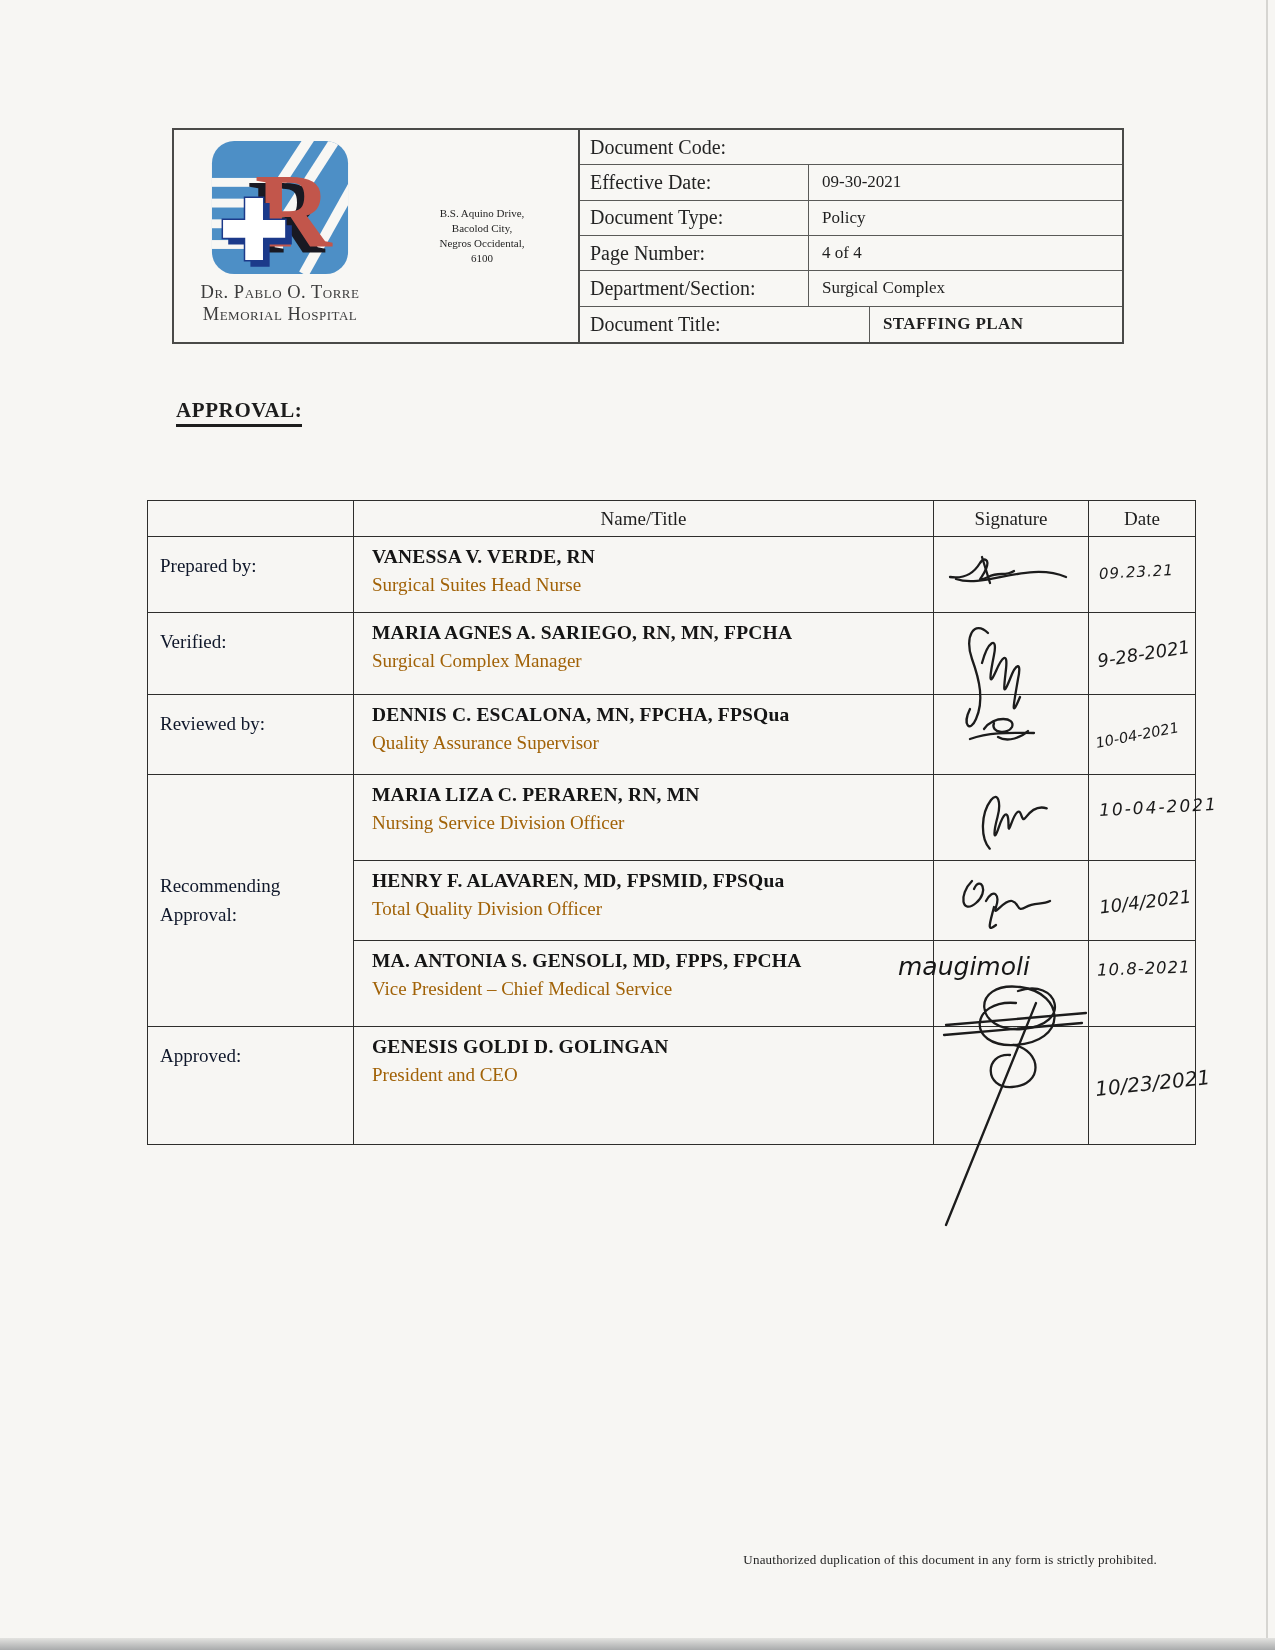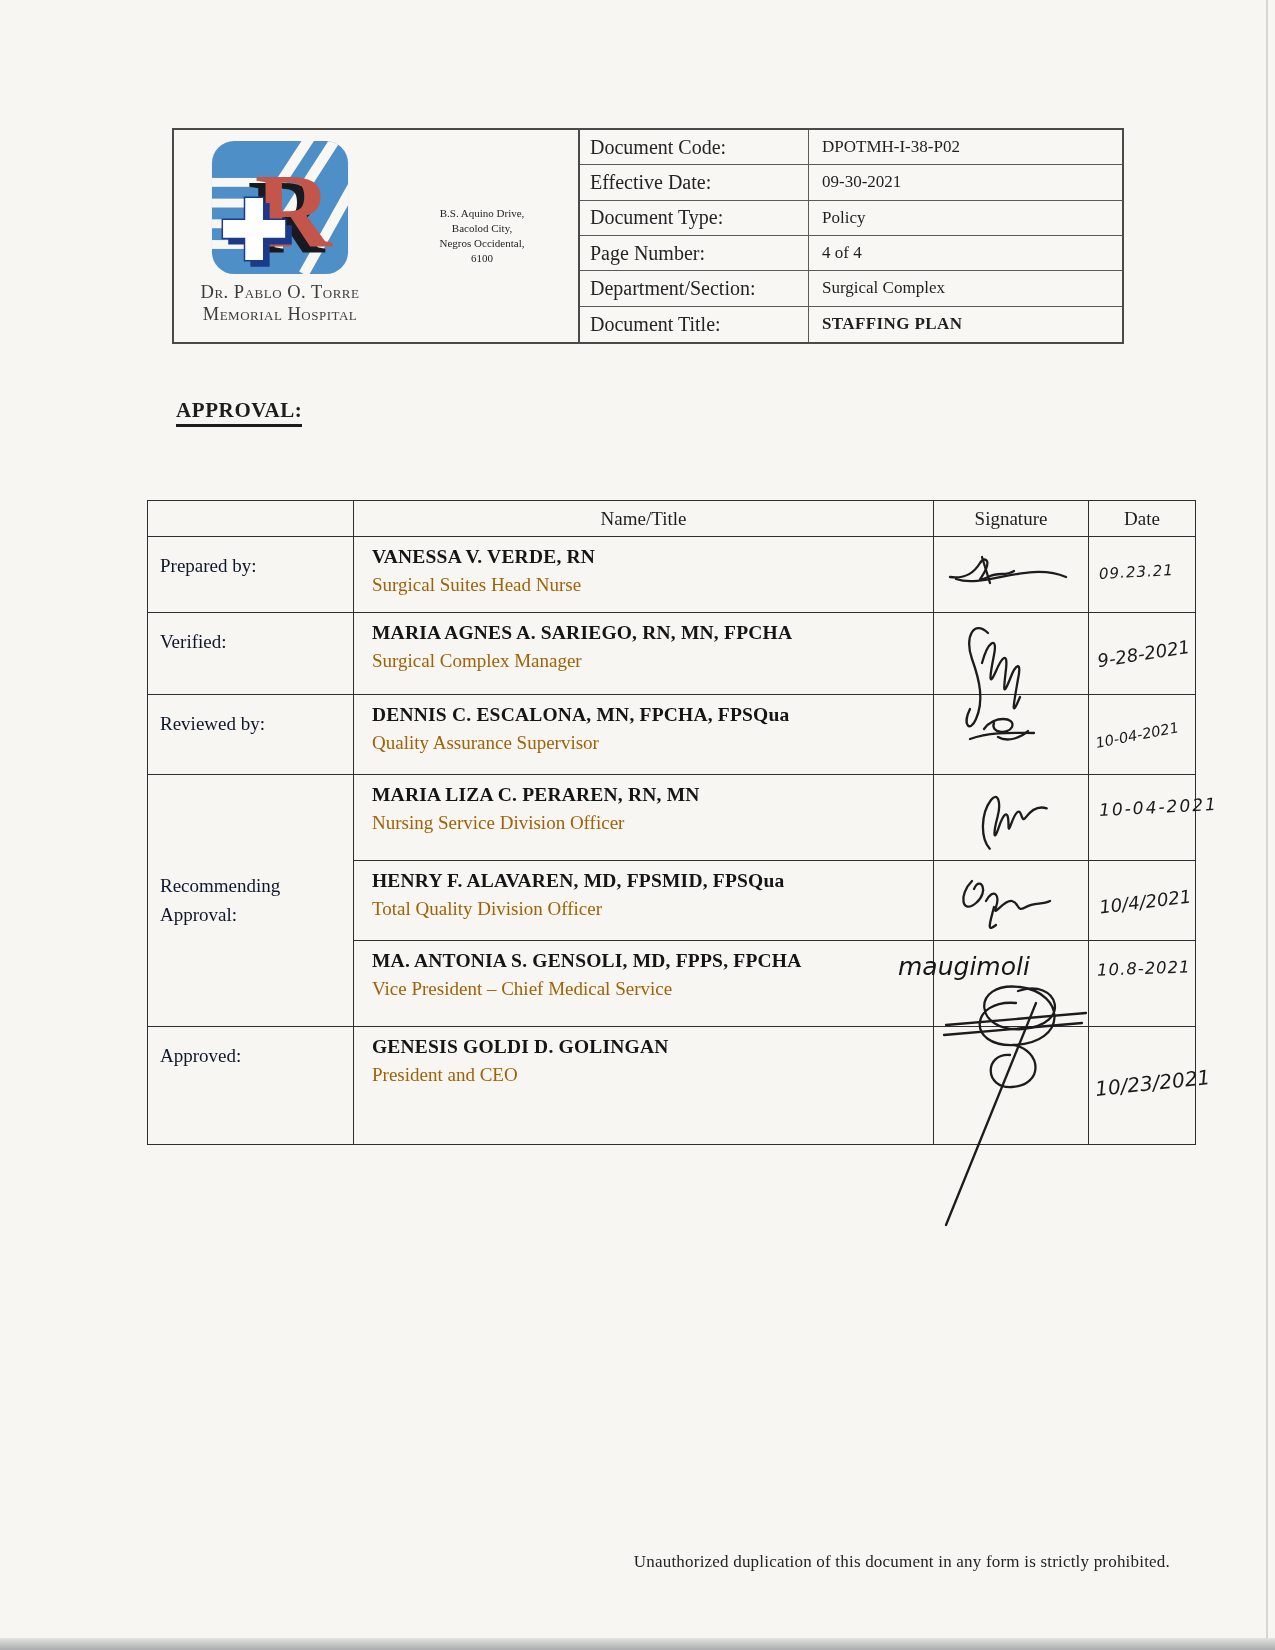--- a/index.html
+++ b/index.html
@@ -28,24 +28,24 @@
   }
   .header-addr{
     width:192px;display:flex;flex-direction:column;justify-content:center;
     align-items:center;text-align:center;font-size:11px;line-height:1.35;color:#242424;
   }
   .header-meta{
     flex:1;border-left:2px solid #4a4a48;
     display:grid;grid-template-rows:repeat(6,1fr);
   }
   .meta-row{display:grid;grid-template-columns:228px 1fr;border-bottom:1.6px solid #5a5a58;}
-  .meta-row:last-child{border-bottom:none;}
+  .meta-row:last-child{border-bottom:none;gap:21px;}
   .meta-label{display:flex;align-items:center;padding-left:10px;font-size:20px;color:#242424;}
   .meta-value{display:flex;align-items:center;padding-left:13px;font-size:17px;border-left:1.6px solid #5a5a58;color:#1f1f1f;}
-  .meta-value.bold{font-weight:bold;letter-spacing:.4px;}
+  .meta-value.bold{font-weight:bold;letter-spacing:.4px;margin-left:40px;}
 
   
   .approval-heading{
     position:absolute;left:176px;top:398px;
     font-size:21px;font-weight:bold;letter-spacing:.6px;
     border-bottom:3px solid #1d1d1d;padding-bottom:1px;
   }
 
   
   table.approval{
@@ -78,22 +78,22 @@
   .d0{font-size:15px;transform:rotate(-3deg);margin:26px 0 0 4px;letter-spacing:1px;}
   .d1{font-size:18px;transform:rotate(-9deg);margin:30px 0 0 2px;}
   .d2{font-size:14.5px;transform:rotate(-11deg);margin:32px 0 0 0;}
   .d3{font-size:17px;transform:rotate(-3deg);margin:22px 0 0 4px;letter-spacing:2px;}
   .d4{font-size:18px;transform:rotate(-7deg);margin:30px 0 0 4px;}
   .d5{font-size:16.5px;transform:rotate(-2deg);margin:18px 0 0 2px;letter-spacing:1px;}
   .d6{font-size:20px;transform:rotate(-6deg);margin:44px 0 0 0;}
 
   
   .footer-note{
-    position:absolute;top:1552px;right:105px;
-    font-size:17px;color:#242424;letter-spacing:.2px;
+    position:absolute;top:1552px;right:118px;
+    font-size:13px;color:#242424;letter-spacing:.2px;
   }
   .bottom-band{
     position:absolute;left:0;bottom:0;width:100%;height:12px;
     background:linear-gradient(#e3e3e0,#a9abac);
   }
   .edge-shadow{
     position:absolute;top:0;left:1266px;width:2px;height:100%;
     background:#d6d5d1;
   }
 </style>
@@ -134,21 +134,20 @@
     <div class="header-addr">
       <div>B.S. Aquino Drive,</div>
       <div>Bacolod City,</div>
       <div>Negros Occidental,</div>
       <div>6100</div>
     </div>
 
     <div class="header-meta">
       <div class="meta-row">
         <div class="meta-label">Document Code:</div>
-        <div class="meta-value">DPOTMH-I-38-P02</div>
       </div>
       <div class="meta-row">
         <div class="meta-label">Effective Date:</div>
         <div class="meta-value">09-30-2021</div>
       </div>
       <div class="meta-row">
         <div class="meta-label">Document Type:</div>
         <div class="meta-value">Policy</div>
       </div>
       <div class="meta-row">

